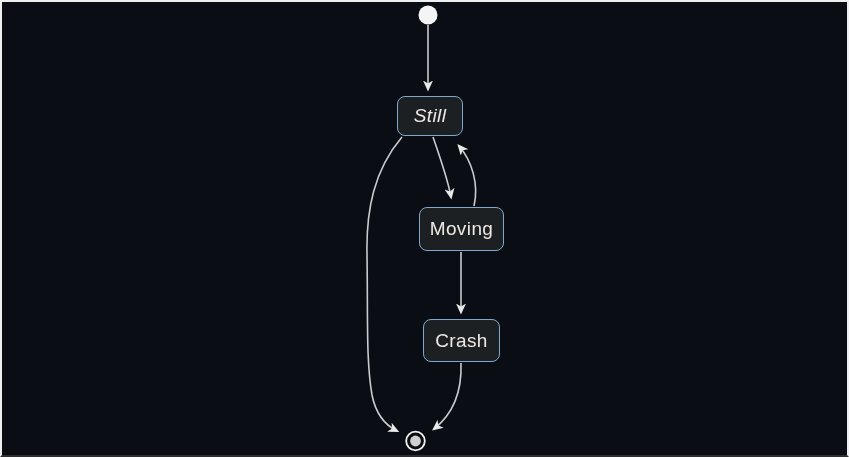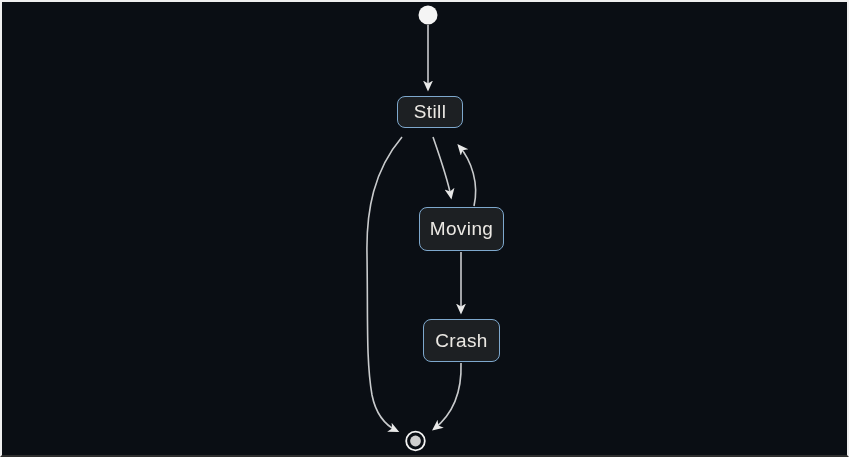--- a/index.html
+++ b/index.html
@@ -31,21 +31,21 @@
     border: 1.5px solid #7ea8cd;
     border-radius: 8px;
     display: flex;
     align-items: center;
     justify-content: center;
     color: #ece9e4;
     font-size: 19px;
     letter-spacing: 0.4px;
     z-index: 2;
   }
-  .node-still  { left: 395px; top: 94px;  width: 66px; height: 32px; }
+  .node-still  { left: 395px; top: 94px;  width: 66px; height: 40px; font-style: italic; }
   .node-moving { left: 417px; top: 205px; width: 85px; height: 44px; }
   .node-crash  { left: 421px; top: 317px; width: 77px; height: 43px; }
 </style>
 </head>
 <body>
 
 <div class="stage">
 
   <svg class="edges-svg" viewBox="2 2 845 453" fill="none" xmlns="http://www.w3.org/2000/svg">
     <defs>

